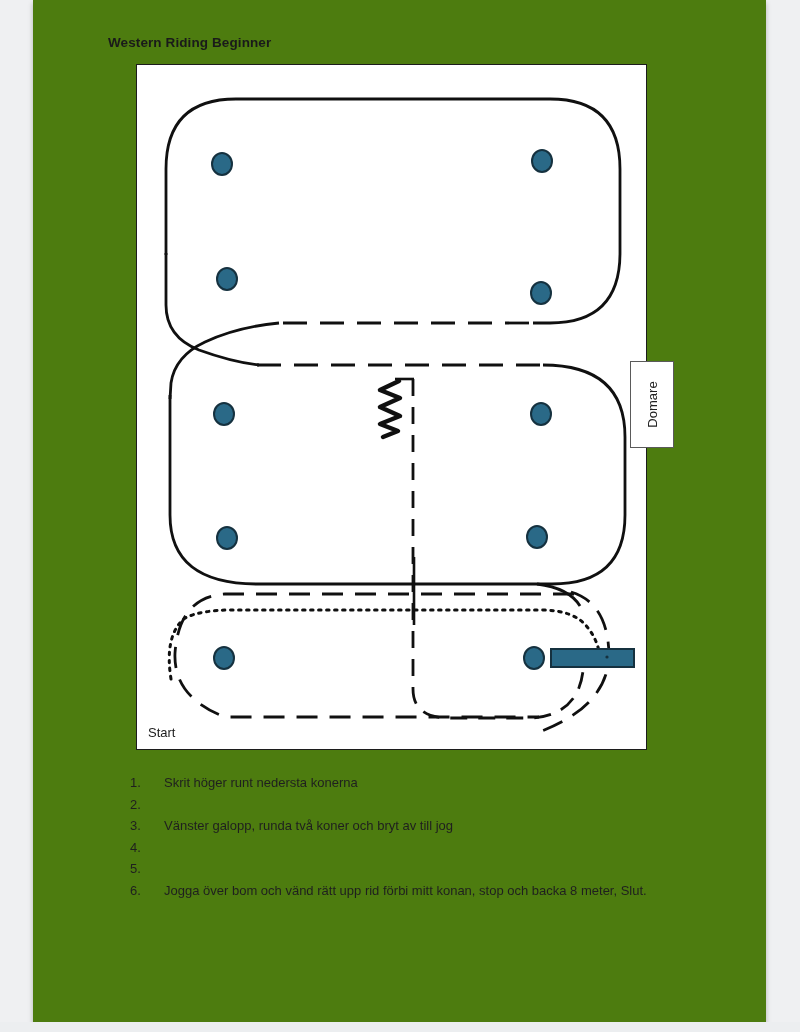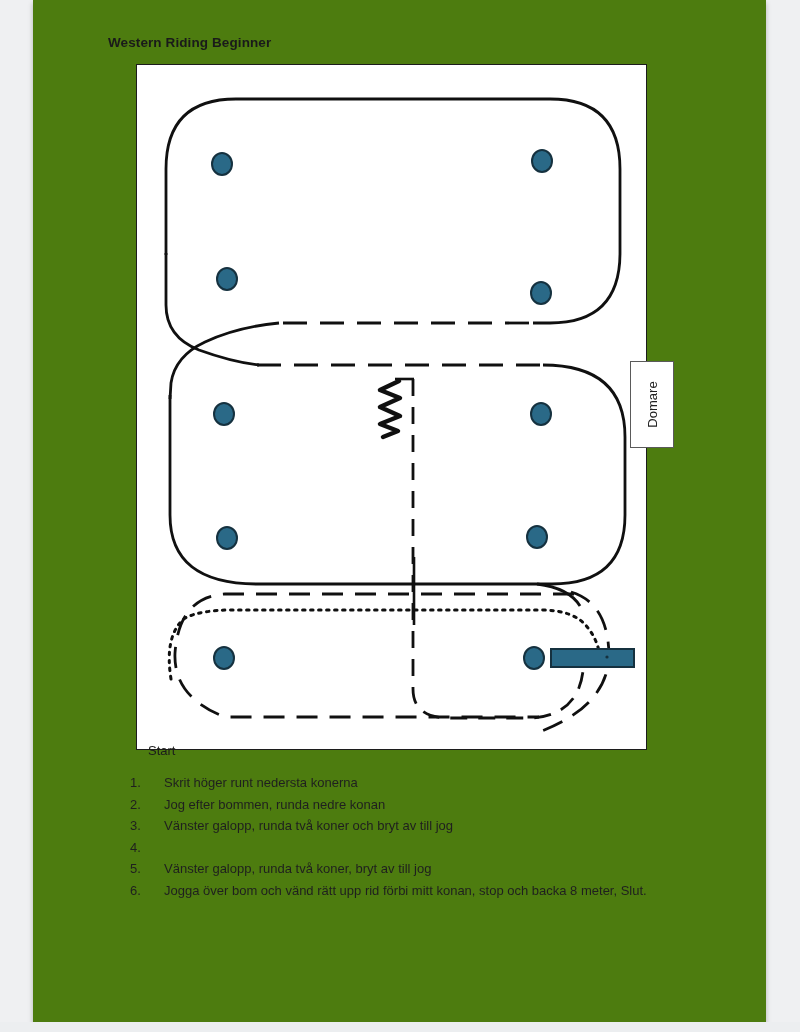--- a/index.html
+++ b/index.html
@@ -23,21 +23,21 @@
     position:absolute; left:597px; top:361px; width:44px; height:87px;
     background:#ffffff; border:1.2px solid #5a5a5a;
     display:flex; align-items:center; justify-content:center; z-index:5;
   }
   .judge-box span {
     transform:rotate(-90deg); white-space:nowrap;
     font-size:13px; color:#222;
   }
   .start-label {
     position:absolute; left:115px; top:725px;
-    font-size:13px; color:#1b1b1b; z-index:4;margin-top:18px;
+    font-size:13px; color:#1b1b1b; z-index:4;
   }
   .instructions {
     position:absolute; left:97px; top:772px; width:580px;
     font-size:13px; color:#1f1f1f;
   }
   .instr-row { display:flex; line-height:21.5px; }
   .instr-num { width:15px; flex:0 0 auto; }
   .instr-text { margin-left:19px; }
   .below-page { position:absolute; left:0; top:1022px; width:800px; height:10px; background:#eceef0; }
 </style>
@@ -103,32 +103,30 @@
 
     <div class="start-label">Start</div>
 
     <div class="instructions">
       <div class="instr-row">
         <span class="instr-num">1.</span>
         <span class="instr-text">Skrit höger runt nedersta konerna</span>
       </div>
       <div class="instr-row">
         <span class="instr-num">2.</span>
-        <span class="instr-text">Jog efter bommen, runda nedre konan</span>
       </div>
       <div class="instr-row">
         <span class="instr-num">3.</span>
         <span class="instr-text">Vänster galopp, runda två koner och bryt av till jog</span>
       </div>
       <div class="instr-row">
         <span class="instr-num">4.</span>
       </div>
       <div class="instr-row">
         <span class="instr-num">5.</span>
-        <span class="instr-text">Vänster galopp, runda två koner, bryt av till jog</span>
       </div>
       <div class="instr-row">
         <span class="instr-num">6.</span>
         <span class="instr-text">Jogga över bom och vänd rätt upp rid förbi mitt konan, stop och backa 8 meter, Slut.</span>
       </div>
     </div>
 
   </div>
   <div class="below-page"></div>
 </div>

